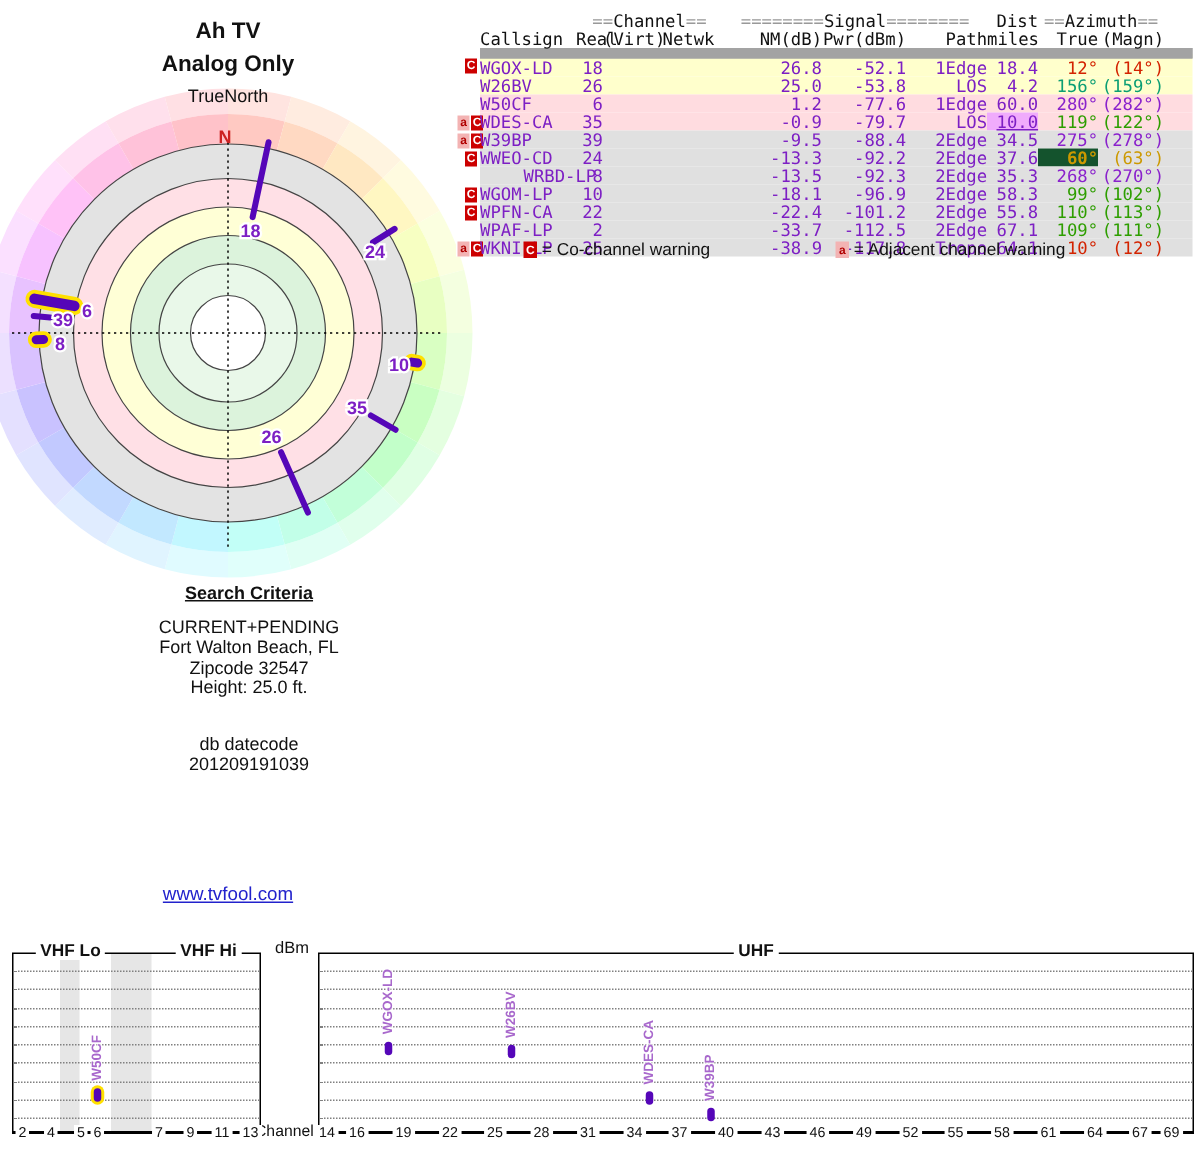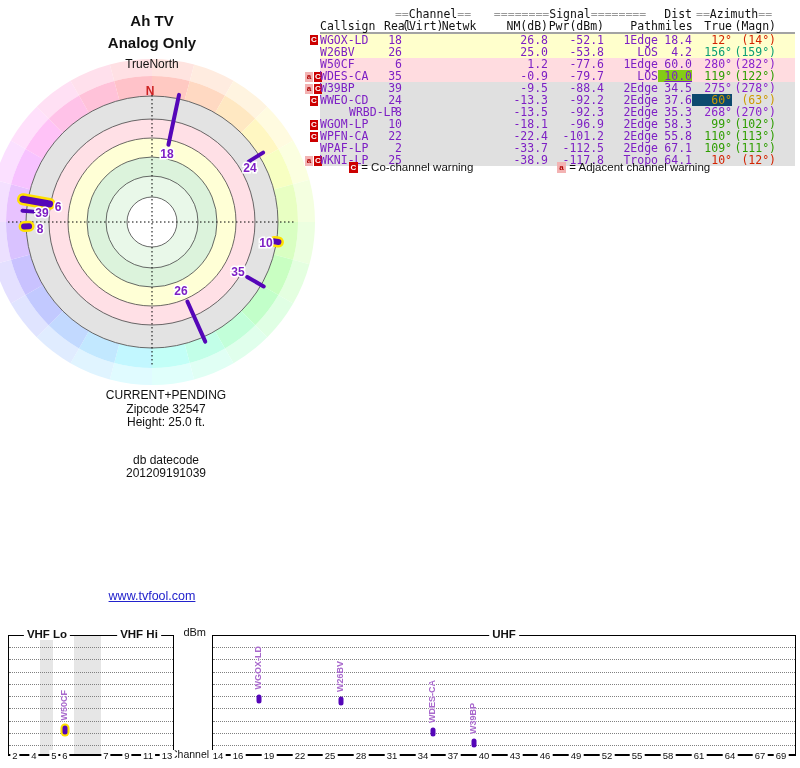--- a/index.html
+++ b/index.html
@@ -13,21 +13,21 @@
   .ptn { font-size:12px; color:#111; margin-top:3px; }
   #polar-svg { left:0; top:0; }
 
   
   #tv-table { left:304px; top:8px; width:491px; border-collapse:collapse; table-layout:fixed;
               font-family:"DejaVu Sans Mono","Liberation Mono",monospace; font-size:11.5px; color:#111; }
   #tv-table td { height:12px; line-height:12px; padding:0; white-space:nowrap; overflow:visible; }
   #tv-table .r { text-align:right; }
   #tv-table .c { text-align:center; }
   #tv-table .grey-eq { color:#999; }
-  .hdr2 td { border-bottom:2px solid #a3a3a3; }
+  .hdr2 td { border-bottom:7px solid #a3a3a3; }
   .hdr2 td.nob { border-bottom:none; }
   td.col-nm { background:rgba(110,110,110,0.18); }
   .warncell { text-align:right; padding-right:2px !important; background:#fff !important; }
   .wbox { display:inline-block; width:8px; height:10px; font:bold 8px/10px "Liberation Sans",sans-serif;
           text-align:center; vertical-align:middle; margin-left:1px; }
   .wbox.co  { background:#cc0000; color:#fff; }
   .wbox.adj { background:#f3b3b3; color:#b00000; }
 
   #legend { left:304px; top:161px; width:492px; font-size:11.5px; color:#111; }
   #legend .item { position:absolute; top:0; }
@@ -231,21 +231,21 @@
         </tr>
         <tr>
           <td class="warncell"><span class="wbox adj">a</span><span class="wbox co">C</span></td>
           <td style="background: rgb(255, 220, 224); color: rgb(125, 31, 196);">WDES-CA</td>
           <td class="r" style="background: rgb(255, 220, 224); color: rgb(125, 31, 196);">35</td>
           <td class="r" style="background: rgb(255, 220, 224); color: rgb(125, 31, 196);"></td>
           <td class="c" style="background: rgb(255, 220, 224); color: rgb(125, 31, 196);"></td>
           <td class="r col-nm" style="background: rgb(255, 220, 224); color: rgb(125, 31, 196);">-0.9</td>
           <td class="r" style="background: rgb(255, 220, 224); color: rgb(125, 31, 196);">-79.7</td>
           <td class="r" style="background: rgb(255, 220, 224); color: rgb(125, 31, 196);">LOS</td>
-          <td class="r" style="background: #84cc16; color: rgb(125, 31, 196); text-decoration: underline;">10.0</td>
+          <td class="r" style="background: #f0abfc; color: rgb(125, 31, 196); text-decoration: underline;">10.0</td>
           <td class="r az" style="background: rgb(255, 220, 224); color: rgb(46, 158, 0);">119°</td>
           <td class="r az" style="background: rgb(255, 220, 224); color: rgb(46, 158, 0);">(122°)</td>
           <td style="background: rgb(255, 220, 224); color: rgb(125, 31, 196);"></td>
         </tr>
         <tr>
           <td class="warncell"><span class="wbox adj">a</span><span class="wbox co">C</span></td>
           <td style="background: rgb(224, 224, 224); color: rgb(125, 31, 196);">W39BP</td>
           <td class="r" style="background: rgb(224, 224, 224); color: rgb(125, 31, 196);">39</td>
           <td class="r" style="background: rgb(224, 224, 224); color: rgb(125, 31, 196);"></td>
           <td class="c" style="background: rgb(224, 224, 224); color: rgb(125, 31, 196);"></td>
@@ -260,21 +260,21 @@
         <tr>
           <td class="warncell"><span class="wbox co">C</span></td>
           <td style="background: rgb(224, 224, 224); color: rgb(125, 31, 196);">WWEO-CD</td>
           <td class="r" style="background: rgb(224, 224, 224); color: rgb(125, 31, 196);">24</td>
           <td class="r" style="background: rgb(224, 224, 224); color: rgb(125, 31, 196);"></td>
           <td class="c" style="background: rgb(224, 224, 224); color: rgb(125, 31, 196);"></td>
           <td class="r col-nm" style="background: rgb(224, 224, 224); color: rgb(125, 31, 196);">-13.3</td>
           <td class="r" style="background: rgb(224, 224, 224); color: rgb(125, 31, 196);">-92.2</td>
           <td class="r" style="background: rgb(224, 224, 224); color: rgb(125, 31, 196);">2Edge</td>
           <td class="r" style="background: rgb(224, 224, 224); color: rgb(125, 31, 196);">37.6</td>
-          <td class="r az" style="background: #0c4a6e; color: rgb(204, 153, 0);">60°</td>
+          <td class="r az" style="background: #14532d; color: rgb(204, 153, 0); font-weight: bold;">60°</td>
           <td class="r az" style="background: rgb(224, 224, 224); color: rgb(204, 153, 0);">(63°)</td>
           <td style="background: rgb(224, 224, 224); color: rgb(125, 31, 196);"></td>
         </tr>
         <tr>
           <td class="warncell"></td>
           <td style="background: rgb(224, 224, 224); color: rgb(125, 31, 196); padding-left: 29px;">WRBD-LP</td>
           <td class="r" style="background: rgb(224, 224, 224); color: rgb(125, 31, 196);">8</td>
           <td class="r" style="background: rgb(224, 224, 224); color: rgb(125, 31, 196);"></td>
           <td class="c" style="background: rgb(224, 224, 224); color: rgb(125, 31, 196);"></td>
           <td class="r col-nm" style="background: rgb(224, 224, 224); color: rgb(125, 31, 196);">-13.5</td>
@@ -349,21 +349,23 @@
       <span class="wbox co">C</span>
       <span>= Co-channel warning</span>
     </span>
     <span class="item" style="left:252px">
       <span class="wbox adj">a</span>
       <span>= Adjacent channel warning</span>
     </span>
   </div>
 
   <div id="search-block" class="abs">
+    <div id="search-heading">Search Criteria</div>
     <div>CURRENT+PENDING</div>
+    <div>Fort Walton Beach, FL</div>
     <div>Zipcode 32547</div>
     <div>Height: 25.0 ft.</div>
     <div id="db-block">
       <div>db datecode</div>
       <div>201209191039</div>
     </div>
   </div>
 
   <div id="site-link" class="abs">
     <a href="#">www.tvfool.com</a>

